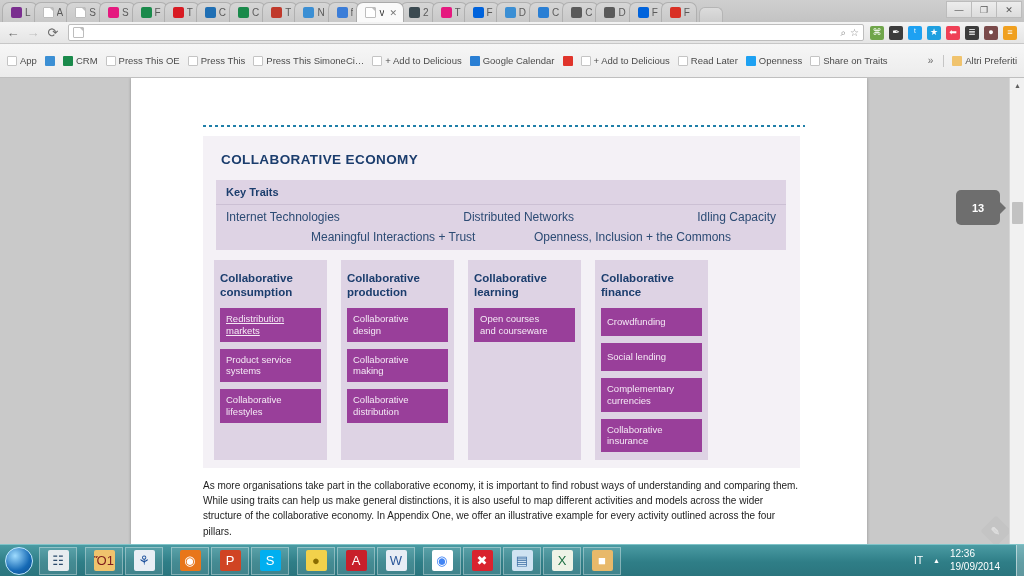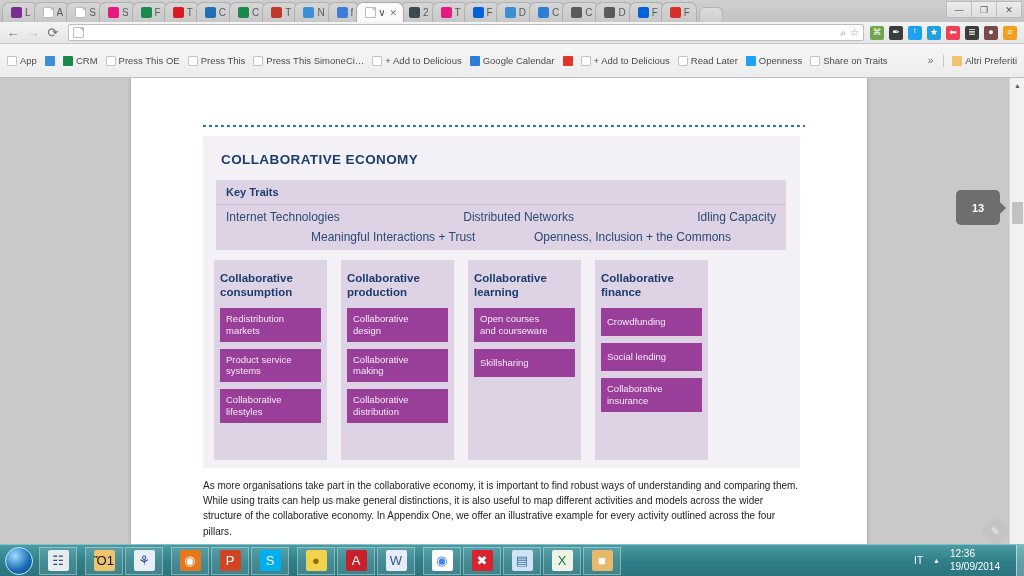--- a/index.html
+++ b/index.html
@@ -534,21 +534,21 @@
           <div class="kt-row kt-row-2" id="kt2-host">
               <span>Meaningful Interactions + Trust</span>
               <span>Openness, Inclusion + the Commons</span>
             </div>
         </div>
 
         <div class="pillars" id="pillars-host">
             <div class="pillar">
               <div class="pillar-title" style="white-space: pre-line;">Collaborative
 consumption</div>
-              <div class="chip" style="white-space: pre-line;">Redistribution
+              <div class="chip" style="white-space: pre-line; text-decoration: underline;">Redistribution
 markets</div>
               <div class="chip" style="white-space: pre-line;">Product service
 systems</div>
               <div class="chip" style="white-space: pre-line;">Collaborative
 lifestyles</div>
             </div>
             <div class="pillar">
               <div class="pillar-title" style="white-space: pre-line;">Collaborative
 production</div>
               <div class="chip" style="white-space: pre-line;">Collaborative
@@ -556,27 +556,28 @@
               <div class="chip" style="white-space: pre-line;">Collaborative
 making</div>
               <div class="chip" style="white-space: pre-line;">Collaborative
 distribution</div>
             </div>
             <div class="pillar">
               <div class="pillar-title" style="white-space: pre-line;">Collaborative
 learning</div>
               <div class="chip" style="white-space: pre-line;">Open courses
 and courseware</div>
-              <div class="chip" style="white-space: pre-line;">Skillsharing</div>
             </div>
             <div class="pillar">
               <div class="pillar-title" style="white-space: pre-line;">Collaborative
 finance</div>
               <div class="chip" style="white-space: pre-line;">Crowdfunding</div>
               <div class="chip" style="white-space: pre-line;">Social lending</div>
+              <div class="chip" style="white-space: pre-line;">Complementary
+currencies</div>
               <div class="chip" style="white-space: pre-line;">Collaborative
 insurance</div>
             </div>
           </div>
       </div>
 
       <div class="body-para">As more organisations take part in the collaborative economy, it is important to find robust ways of understanding and comparing them. While using traits can help us make general distinctions, it is also useful to map different activities and models across the wider structure of the collaborative economy. In Appendix One, we offer an illustrative example for every activity outlined across the four pillars.</div>
     </div>
 
     <div class="pagebubble">13</div>
@@ -594,21 +595,21 @@
 </div>
 
 <div class="taskbar">
   <div class="start-orb"></div>
   <div id="tb-host" style="display:flex;align-items:center;">
       <div class="tb-item">
         <span class="tb-ic" style="background: rgb(231, 236, 239); color: rgb(43, 74, 107);">☷</span>
       </div>
       <div class="tb-gap"></div>
       <div class="tb-item">
-        <span class="tb-ic" style="background: rgb(240, 195, 109); color: #0f172a;">Ὄ1</span>
+        <span class="tb-ic" style="background: rgb(240, 195, 109); color: #7f1d1d;">Ὄ1</span>
       </div>
       <div class="tb-item">
         <span class="tb-ic" style="background: rgb(233, 238, 245); color: rgb(27, 79, 156);">⚘</span>
       </div>
       <div class="tb-gap"></div>
       <div class="tb-item">
         <span class="tb-ic" style="background: rgb(232, 118, 26); color: rgb(255, 255, 255);">◉</span>
       </div>
       <div class="tb-item">
         <span class="tb-ic" style="background: rgb(208, 68, 35); color: rgb(255, 255, 255);">P</span>

